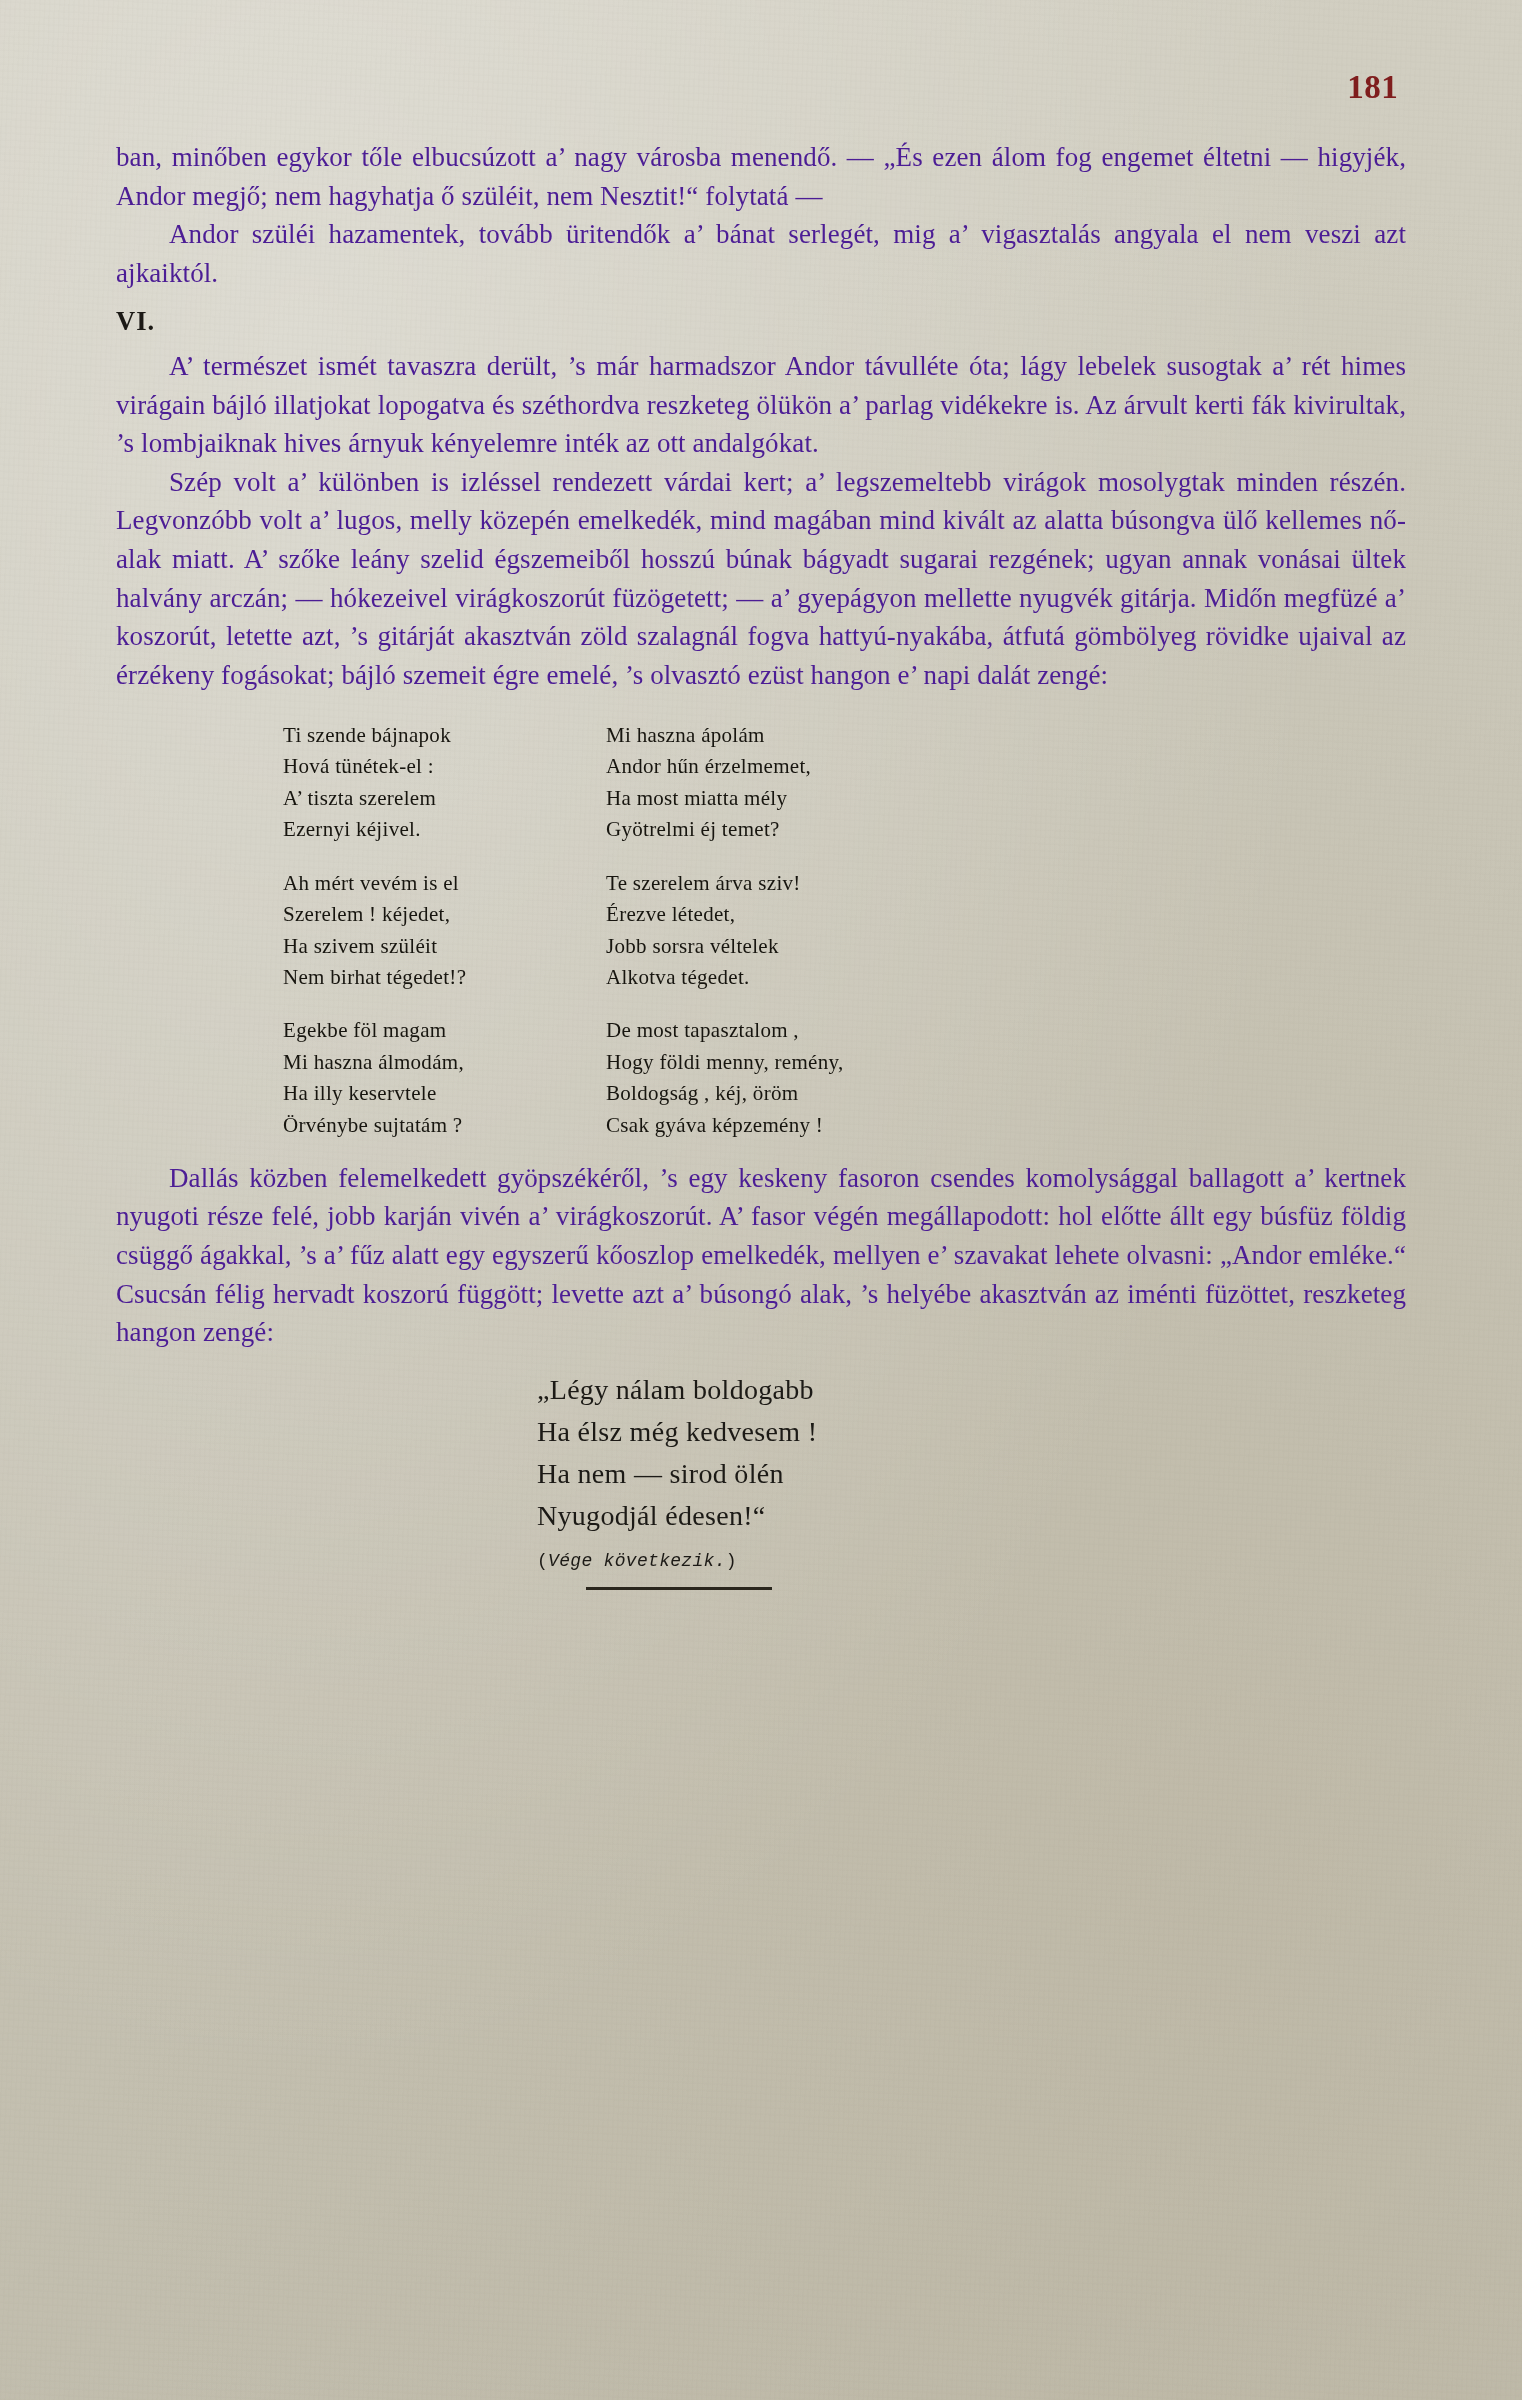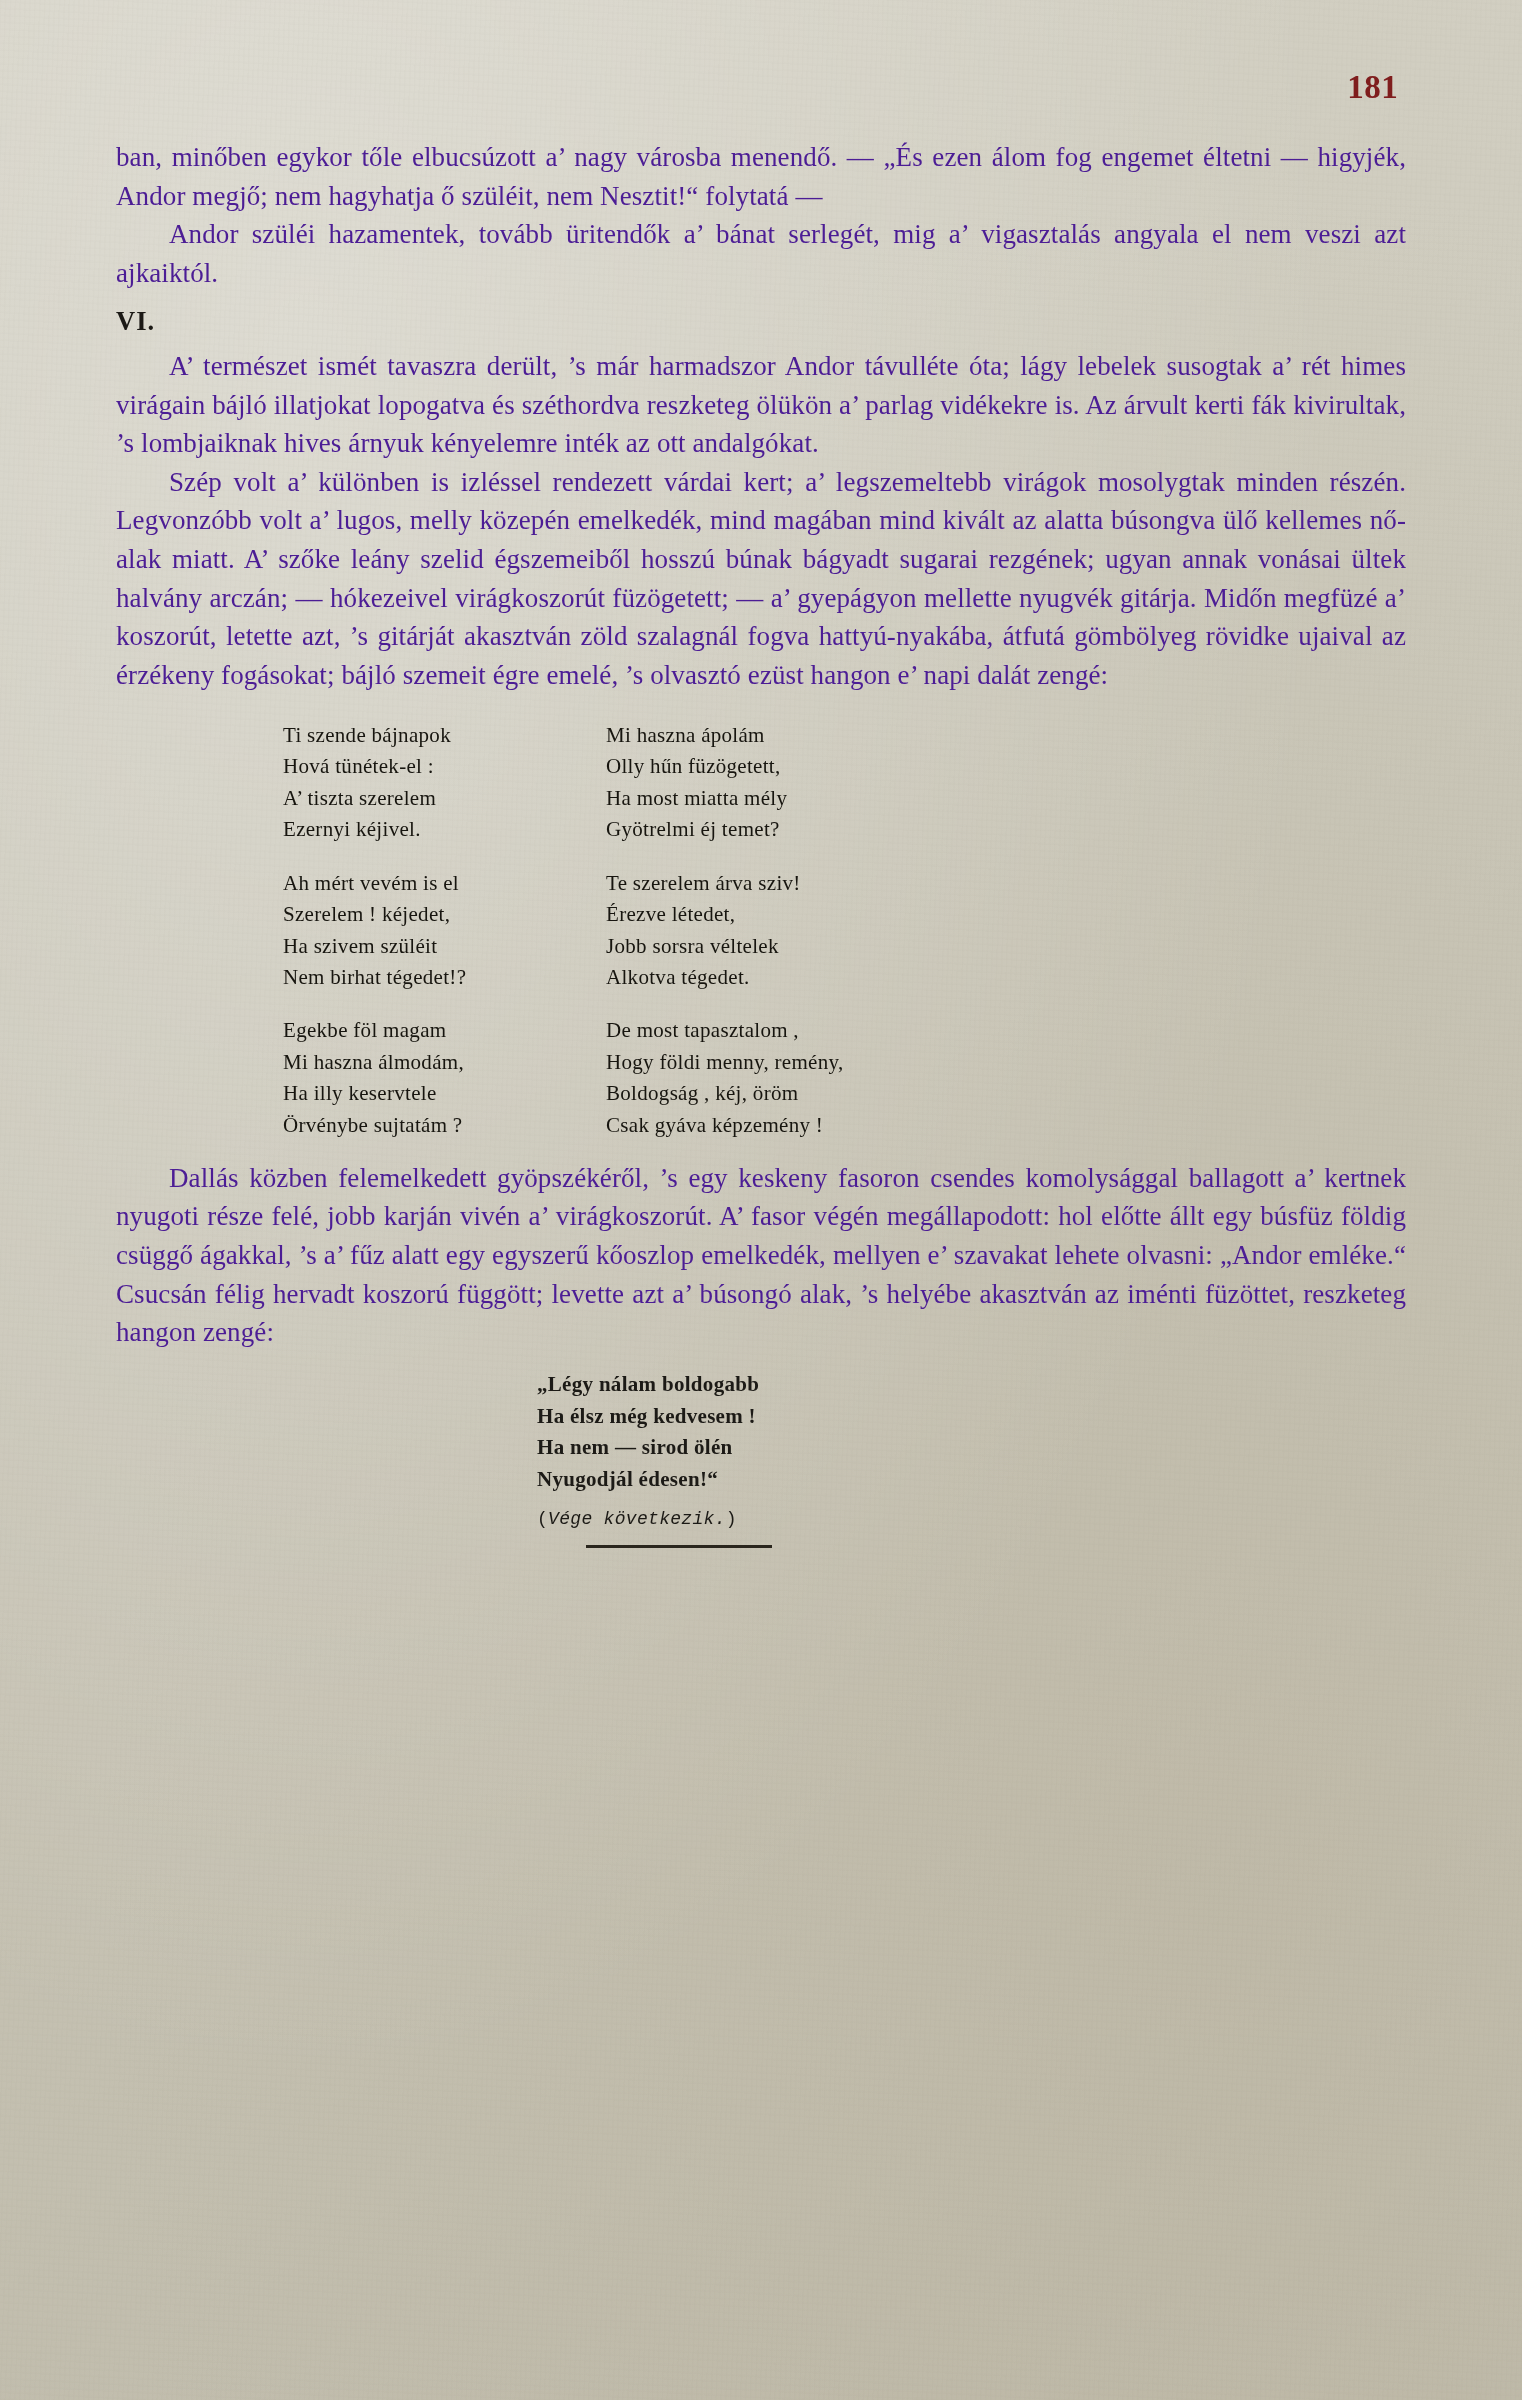--- a/index.html
+++ b/index.html
@@ -78,24 +78,23 @@
   }
   .verse-col.left { width: 323px; }
   .verse-col.right { width: 323px; }
   .stanza { margin-bottom: 21.6px; }
   .stanza:last-child { margin-bottom: 0; }
   .verse-line { white-space: pre; }
 
   .closing-verse {
     margin: 17.6px 0 5.9px 0;
     padding-left: 421px;
-    font-size: 21px;
+    font-size: 28px;
     line-height: 1.5;
     letter-spacing: 0.3px;
-    font-weight: bold;
   }
   .end-note {
     padding-left: 421px;
     margin-top: 13.7px;
     font-size: 18px;
     font-style: italic;
     letter-spacing: 0.3px;
     font-family: Liberation Mono, monospace;
   }
   .end-note .paren { font-style: normal; }
@@ -142,21 +141,21 @@
       <div class="stanza">
         <div class="verse-line">Egekbe föl magam</div>
         <div class="verse-line">Mi haszna álmodám,</div>
         <div class="verse-line">Ha illy keservtele</div>
         <div class="verse-line">Örvénybe sujtatám ?</div>
       </div>
     </div>
     <div class="verse-col right">
       <div class="stanza">
         <div class="verse-line">Mi haszna ápolám</div>
-        <div class="verse-line">Olly hűn füzögetett,</div>
+        <div class="verse-line">Andor hűn érzelmemet,</div>
         <div class="verse-line">Ha most miatta mély</div>
         <div class="verse-line">Gyötrelmi éj temet?</div>
       </div>
       <div class="stanza">
         <div class="verse-line">Te szerelem árva sziv!</div>
         <div class="verse-line">Érezve létedet,</div>
         <div class="verse-line">Jobb sorsra véltelek</div>
         <div class="verse-line">Alkotva tégedet.</div>
       </div>
       <div class="stanza">

